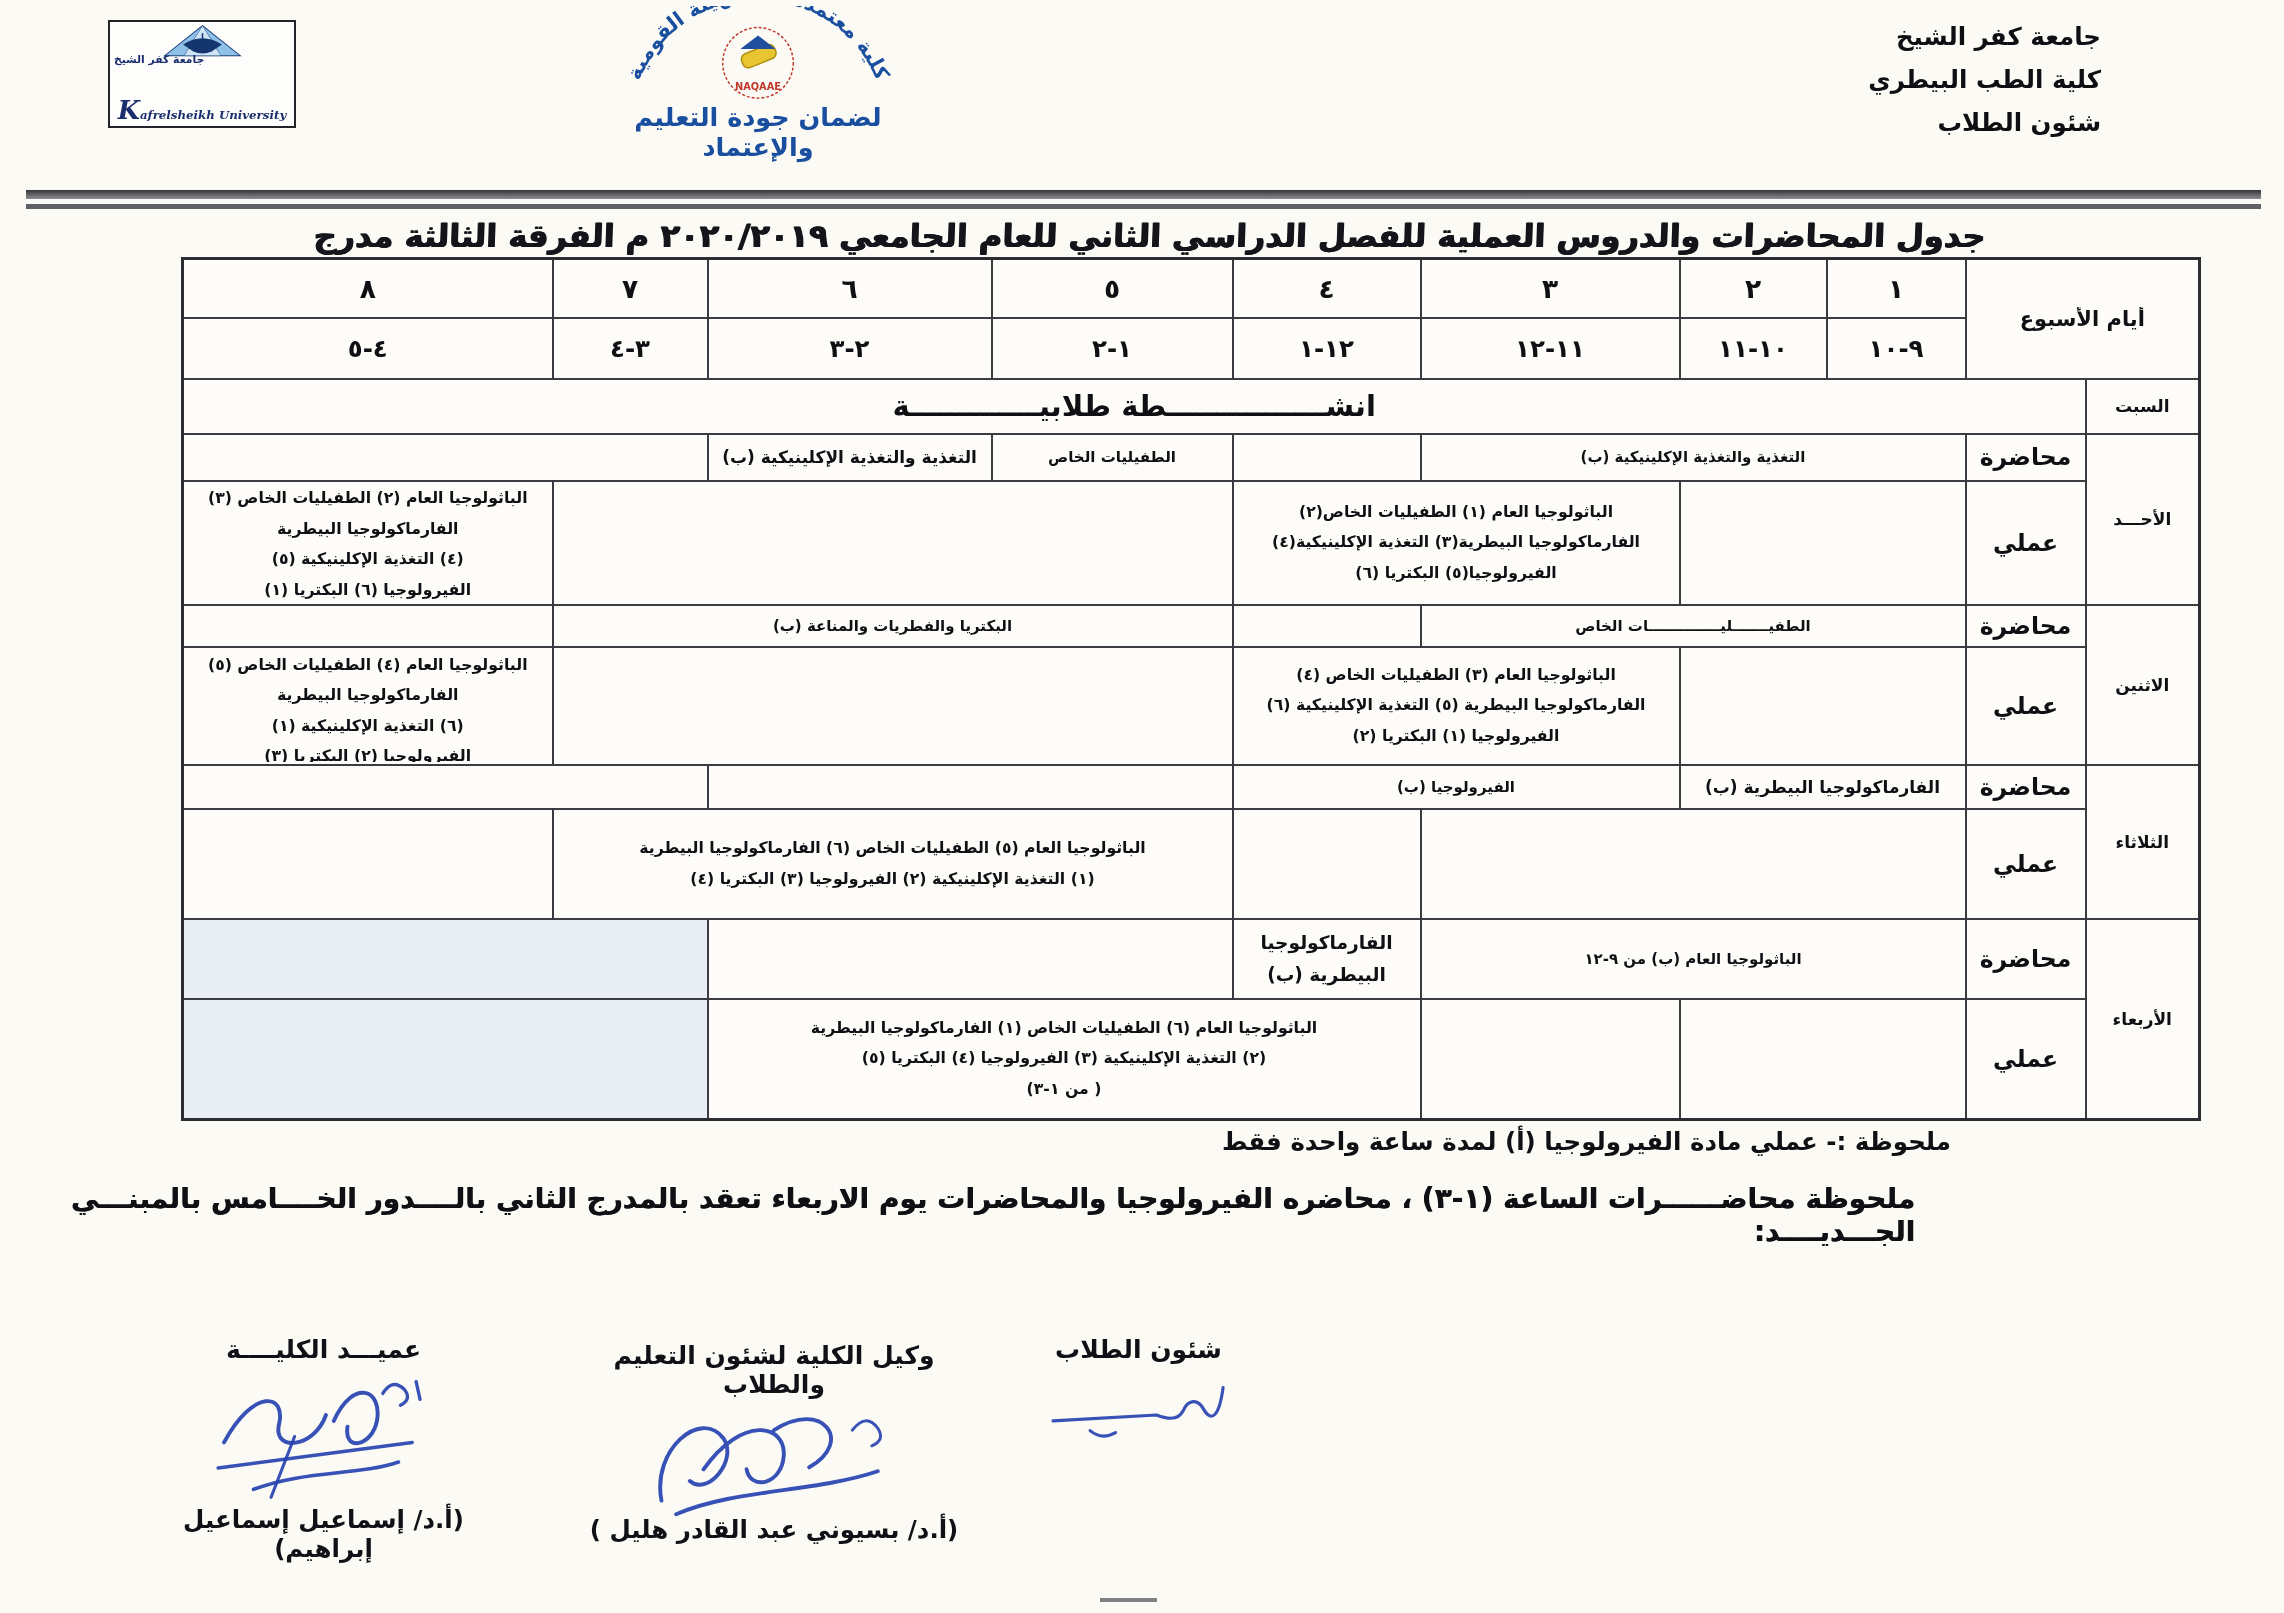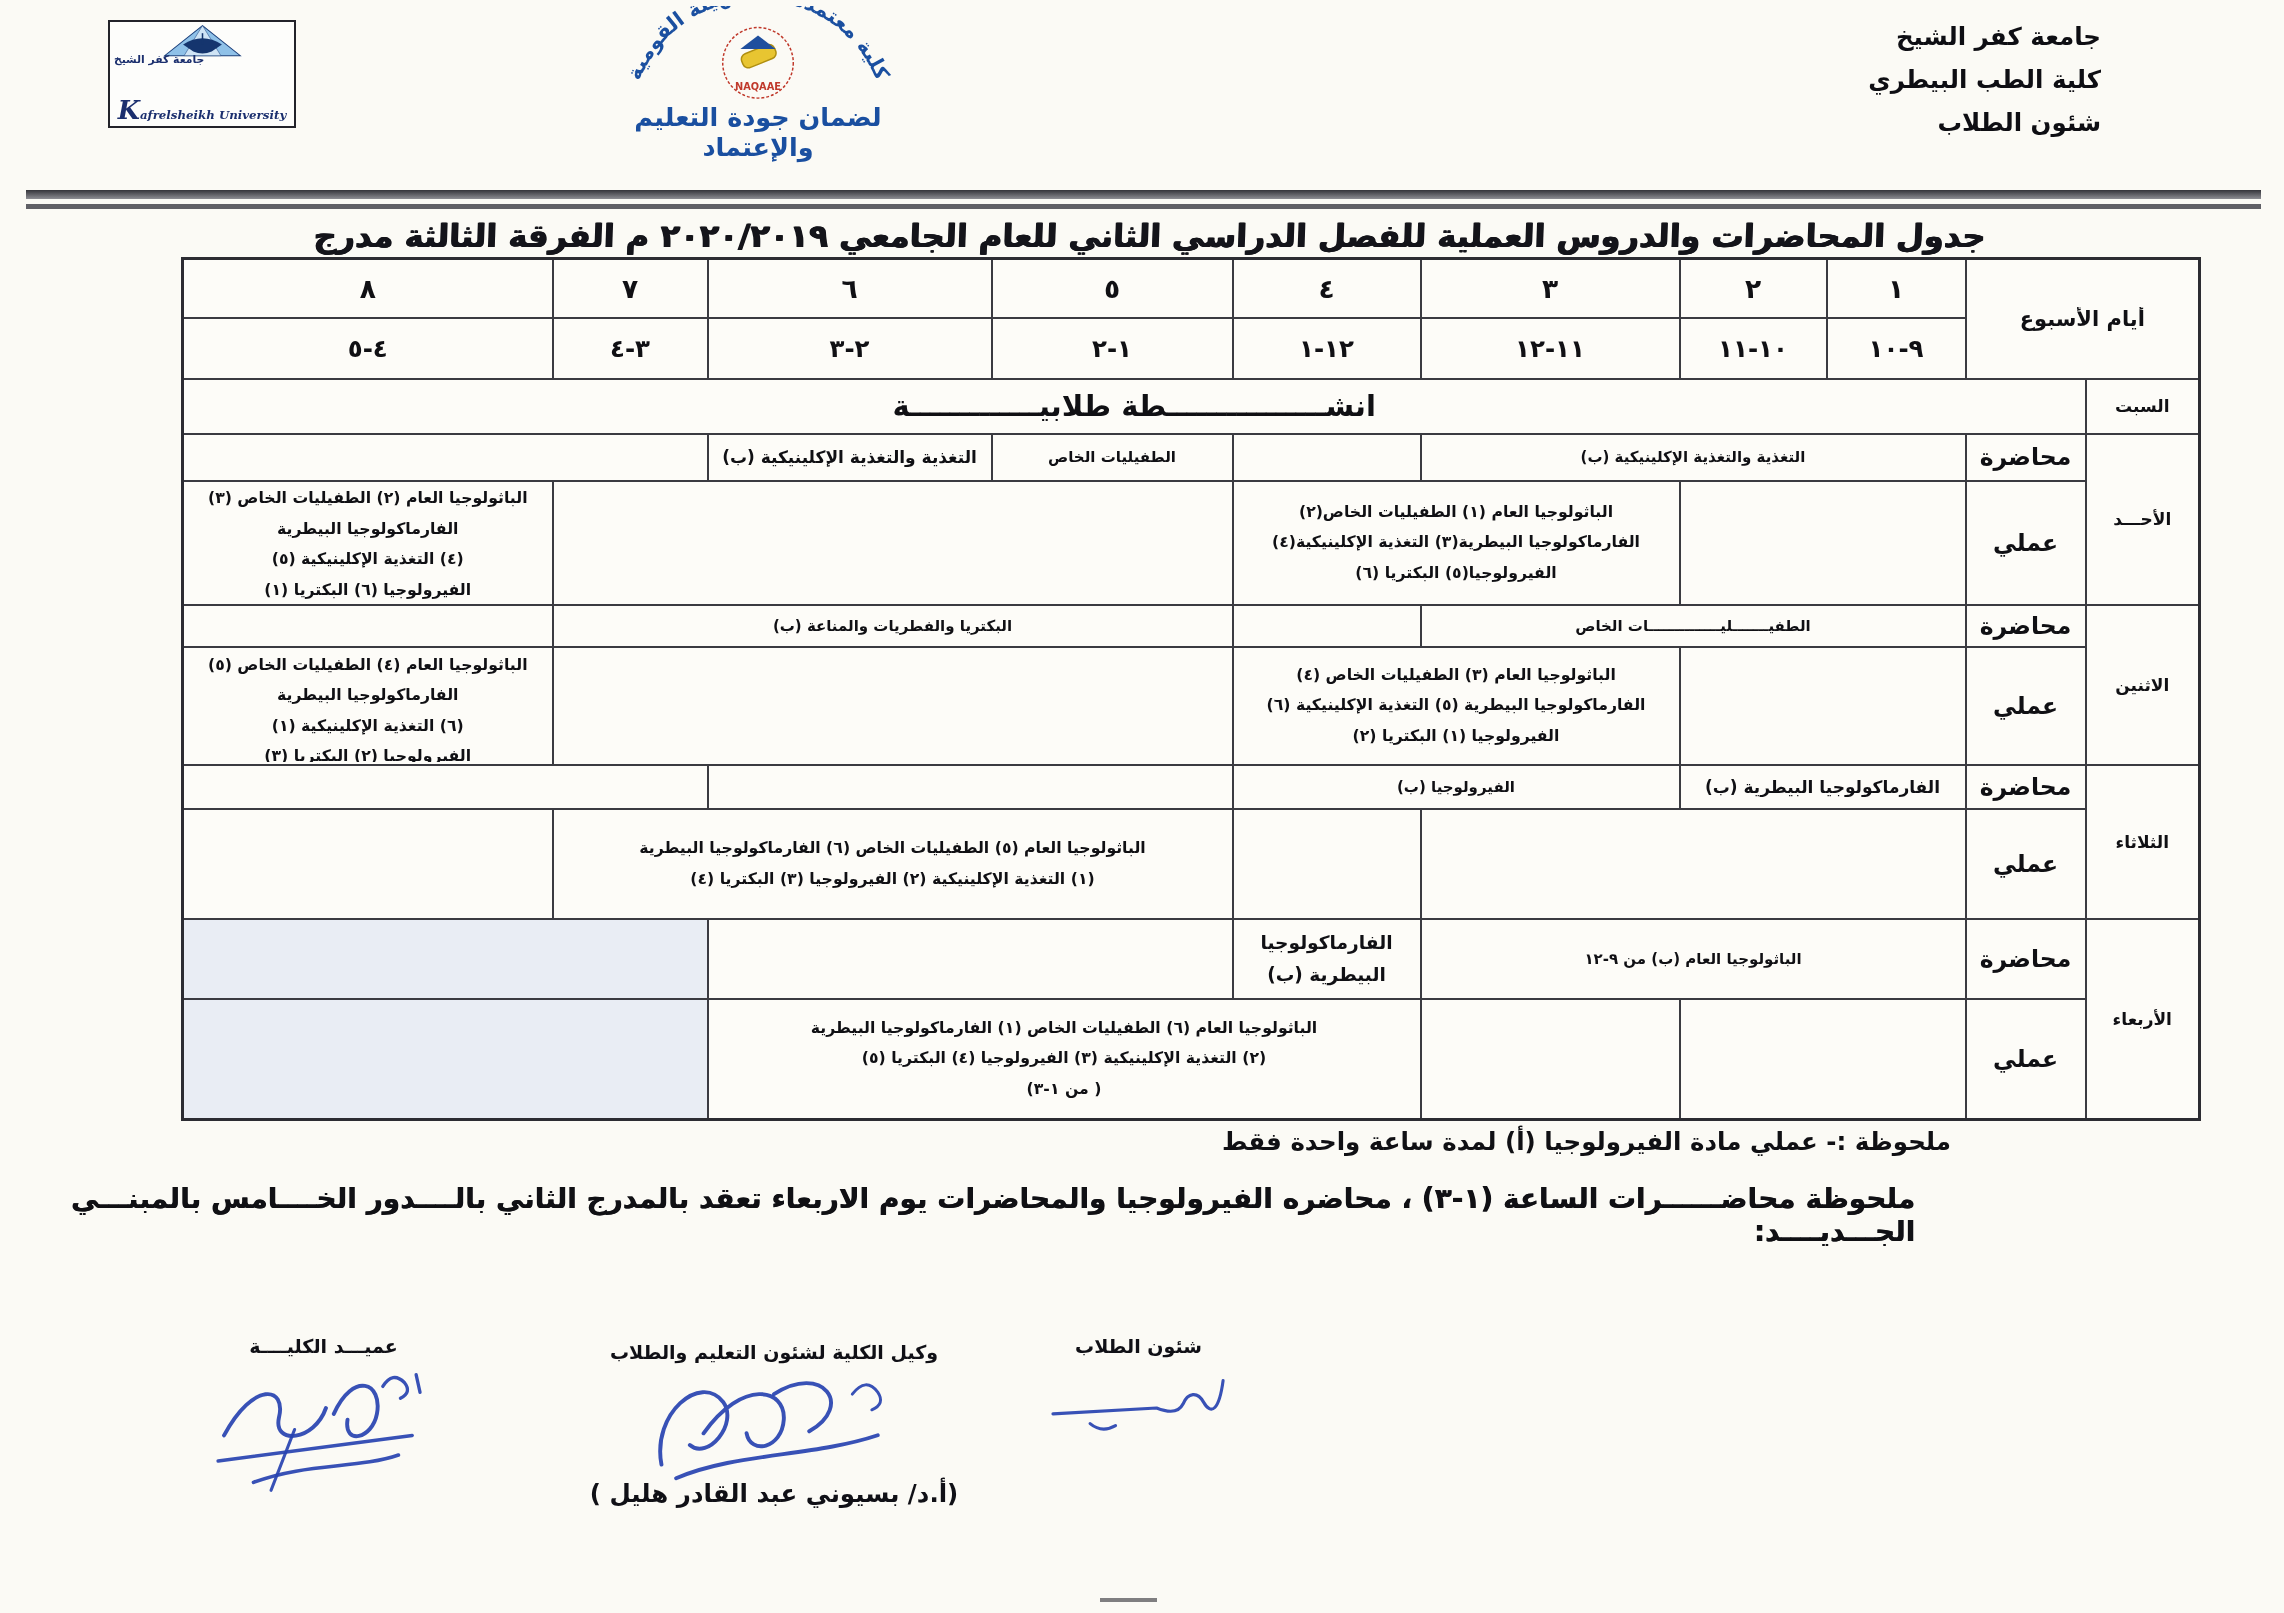--- a/index.html
+++ b/index.html
@@ -47,21 +47,21 @@
   td.block2{font-size:18.6px;line-height:1.7;}
   td.activity{font-size:29px;letter-spacing:1px;}
   td.tint{background:#e9edf4;}
 
   
   .note1{top:1127px;right:334px;font-size:24.5px;font-weight:bold;text-align:right;}
   .note2{top:1182px;right:370px;font-size:28px;font-weight:bold;text-align:right;
     text-shadow:0.5px 0 0 #14141a;}
 
   
-  .sig-label{font-weight:bold;font-size:19px;text-align:center;color:#101016;}
+  .sig-label{font-weight:bold;font-size:25px;text-align:center;color:#101016;}
   .sig-name{font-weight:bold;font-size:24.5px;text-align:center;color:#101016;}
   .sig-student{top:1335px;right:980px;width:333px;}
   .sig-vice{top:1341px;left:578px;width:392px;}
   .sig-vice .sig-name{margin-top:118px;}
   .sig-dean{top:1335px;left:147px;width:353px;}
   .sig-dean .sig-name{margin-top:147px;}
   .ink{stroke:#2742b0;fill:none;stroke-linecap:round;stroke-linejoin:round;opacity:0.92;}
 
   .artifact-dash{top:1598px;left:1100px;width:57px;height:3.9px;background:#3c3c40;opacity:0.65;}
 </style>
@@ -373,16 +373,17 @@
 </div>
 
 <div class="abs sig-dean">
   <div class="sig-label">عميـــد الكليــــة</div>
   <svg width="294" height="157" viewBox="0 0 300 160" style="display:block;margin:-3.9px auto 0;">
     <path class="ink" stroke-width="4" d="M48 84 C 78 28, 112 34, 104 66 C 98 94, 140 90, 152 56 M 160 62 c 20 -44 50 -32 44 0 c -5 26 -34 32 -30 6"></path>
     <path class="ink" stroke-width="3.4" d="M210 34 q 10 -16 22 -4 q 8 10 -4 16 M244 22 l 4 18"></path>
     <path class="ink" stroke-width="3.6" d="M42 110 L 240 84 M 78 132 C 130 112, 186 118, 226 104"></path>
     <path class="ink" stroke-width="3.2" d="M120 78 L 96 140"></path>
   </svg>
+  <div class="sig-name" style="margin-top:-11.8px;">(أ.د/ إسماعيل إسماعيل إبراهيم)</div>
 </div>
 
 <div class="abs artifact-dash"></div>
 
 
 </body></html>

